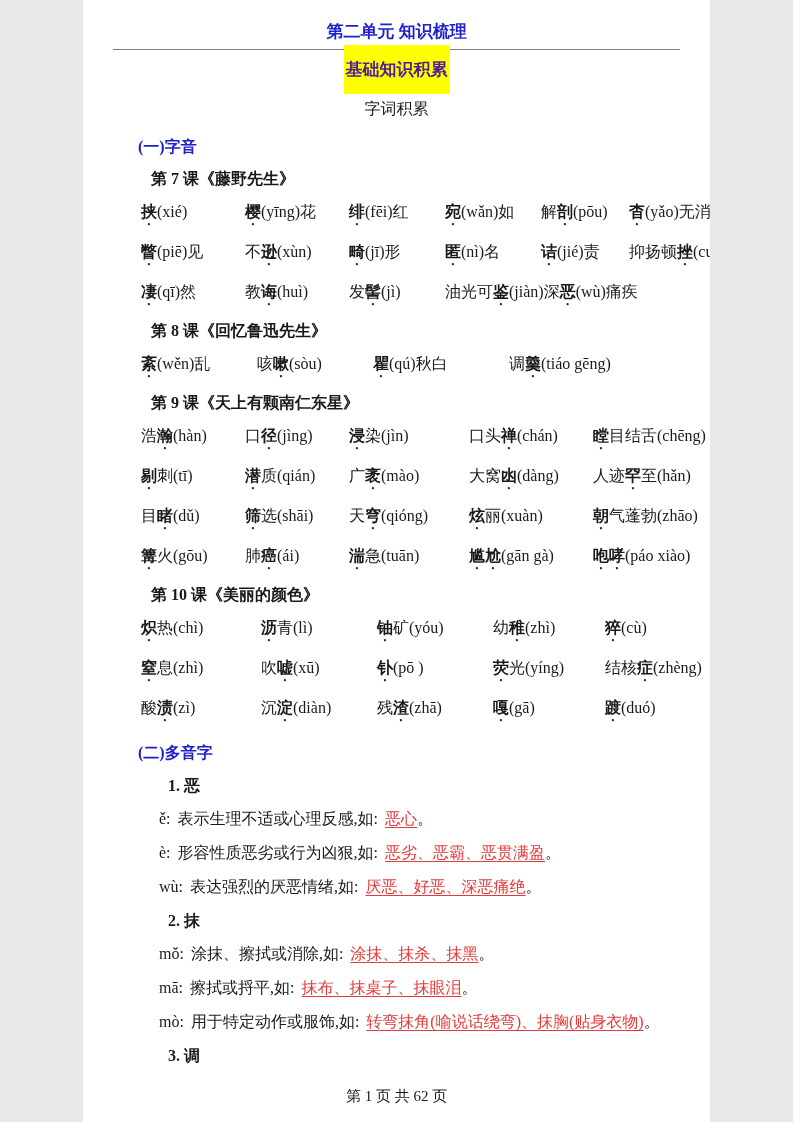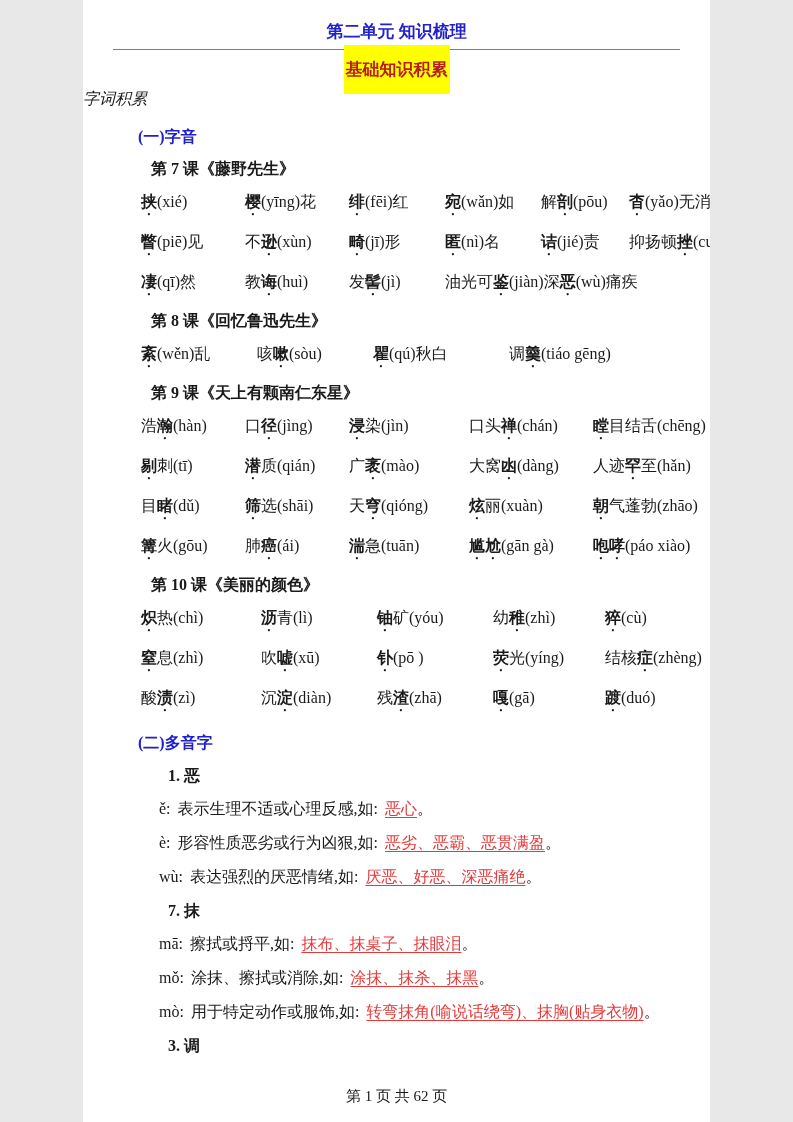--- a/index.html
+++ b/index.html
@@ -23,26 +23,26 @@
     line-height:21px;
   }
   .rule{
     border:none;
     border-top:1px solid #7d7d7d;
     margin:7px 30px 0 30px;
   }
   .hl-wrap{text-align:center;margin-top:9px;line-height:21px;}
   .hl{
     background:var(--hl,#ffff00);
-    color:#b91c1c;
+    color:#4c1d95;
     font-weight:bold;
     font-size:17px;
     padding:15px 2px;
   }
-  .subtitle{margin-top:9px;font-size:16px;line-height:20px;font-style:italic;}
+  .subtitle{text-align:center;margin-top:19px;font-size:16px;line-height:20px;}
   .sec-label{
     color:var(--accent,#2121cc);
     font-weight:bold;
     font-size:16px;
     margin:18px 0 0 55px;
     line-height:20px;
   }
   .lesson-title{
     font-weight:bold;
     font-size:16px;
@@ -147,23 +147,23 @@
 
   <div class="sec-label">(二)多音字</div>
   <div id="groups">
       <div class="group">
         <div class="group-head">1. 恶</div>
         <div class="entry"><span class="py">ě:</span><span class="desc">表示生理不适或心理反感,如:</span><span class="ex">恶心</span><span class="end">。</span></div>
         <div class="entry"><span class="py">è:</span><span class="desc">形容性质恶劣或行为凶狠,如:</span><span class="ex">恶劣、恶霸、恶贯满盈</span><span class="end">。</span></div>
         <div class="entry"><span class="py">wù:</span><span class="desc">表达强烈的厌恶情绪,如:</span><span class="ex">厌恶、好恶、深恶痛绝</span><span class="end">。</span></div>
       </div>
       <div class="group">
-        <div class="group-head">7. 抹</div>
+        <div class="group-head">2. 抹</div>
+        <div class="entry"><span class="py">mǒ:</span><span class="desc">涂抹、擦拭或消除,如:</span><span class="ex">涂抹、抹杀、抹黑</span><span class="end">。</span></div>
         <div class="entry"><span class="py">mā:</span><span class="desc">擦拭或捋平,如:</span><span class="ex">抹布、抹桌子、抹眼泪</span><span class="end">。</span></div>
-        <div class="entry"><span class="py">mǒ:</span><span class="desc">涂抹、擦拭或消除,如:</span><span class="ex">涂抹、抹杀、抹黑</span><span class="end">。</span></div>
         <div class="entry"><span class="py">mò:</span><span class="desc">用于特定动作或服饰,如:</span><span class="ex">转弯抹角(喻说话绕弯)、抹胸(贴身衣物)</span><span class="end">。</span></div>
       </div>
       <div class="group">
         <div class="group-head">3. 调</div>
       </div>
     </div>
 
   <div class="footer">第 1 页 共 62 页</div>
 </div>
 

